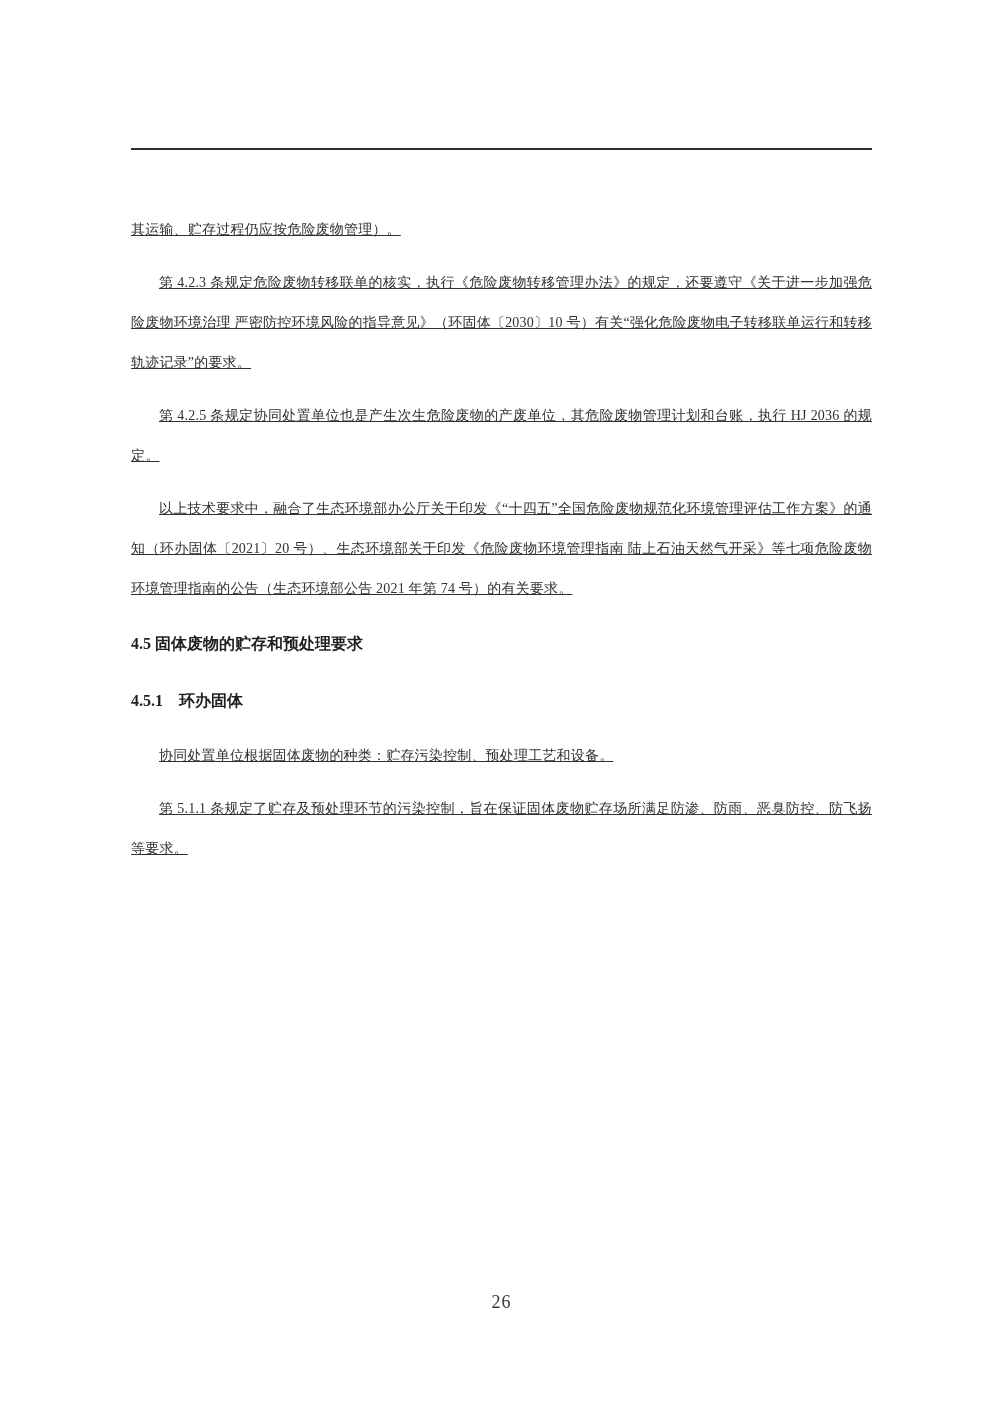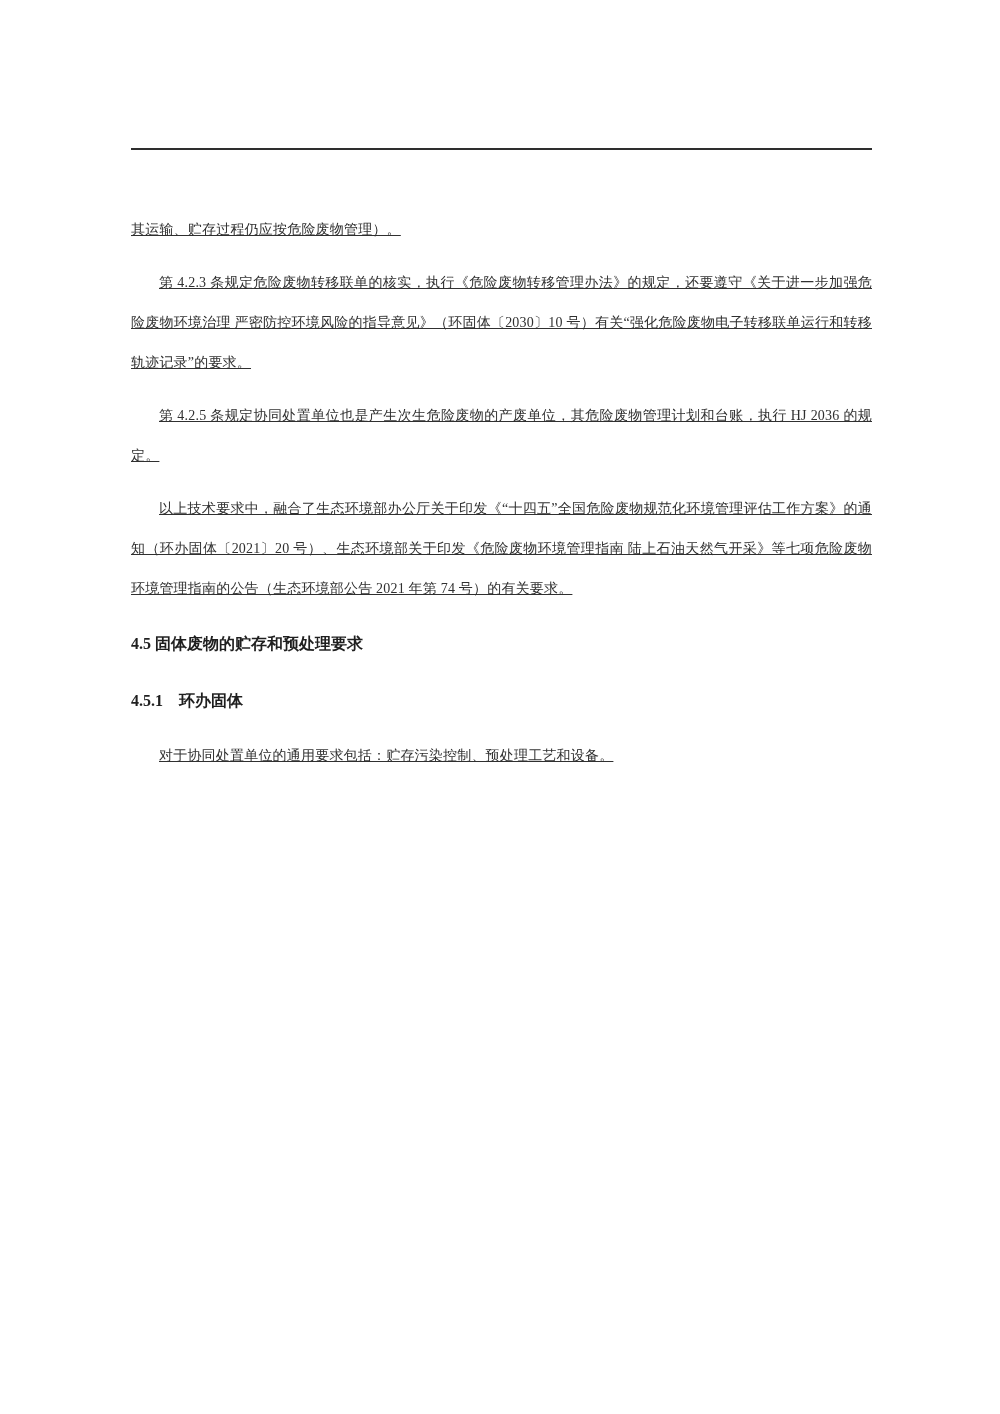--- a/index.html
+++ b/index.html
@@ -67,15 +67,17 @@
 
 <div class="page">
   <div class="header-rule"></div>
   <div class="content">
       <div class="para">其运输、贮存过程仍应按危险废物管理）。</div>
       <div class="para indent">第 4.2.3 条规定危险废物转移联单的核实，执行《危险废物转移管理办法》的规定，还要遵守《关于进一步加强危险废物环境治理 严密防控环境风险的指导意见》（环固体〔2030〕10 号）有关“强化危险废物电子转移联单运行和转移轨迹记录”的要求。</div>
       <div class="para indent">第 4.2.5 条规定协同处置单位也是产生次生危险废物的产废单位，其危险废物管理计划和台账，执行 HJ 2036 的规定。</div>
       <div class="para indent">以上技术要求中，融合了生态环境部办公厅关于印发《“十四五”全国危险废物规范化环境管理评估工作方案》的通知（环办固体〔2021〕20 号）、生态环境部关于印发《危险废物环境管理指南 陆上石油天然气开采》等七项危险废物环境管理指南的公告（生态环境部公告 2021 年第 74 号）的有关要求。</div>
       <div class="h1">4.5 固体废物的贮存和预处理要求</div>
       <div class="h2">4.5.1　环办固体</div>
-      <div class="para indent">对于协同处置单位的通用要求包括：贮存污染控制、预处理工艺和设备。</div>
+      <div class="para indent">协同处置单位根据固体废物的种类：贮存污染控制、预处理工艺和设备。</div>
+      <div class="para indent">第 5.1.1 条规定了贮存及预处理环节的污染控制，旨在保证固体废物贮存场所满足防渗、防雨、恶臭防控、防飞扬等要求。</div>
     </div>
+  <div class="footer-pagenum">26</div>
 </div>
 
 </body></html>

